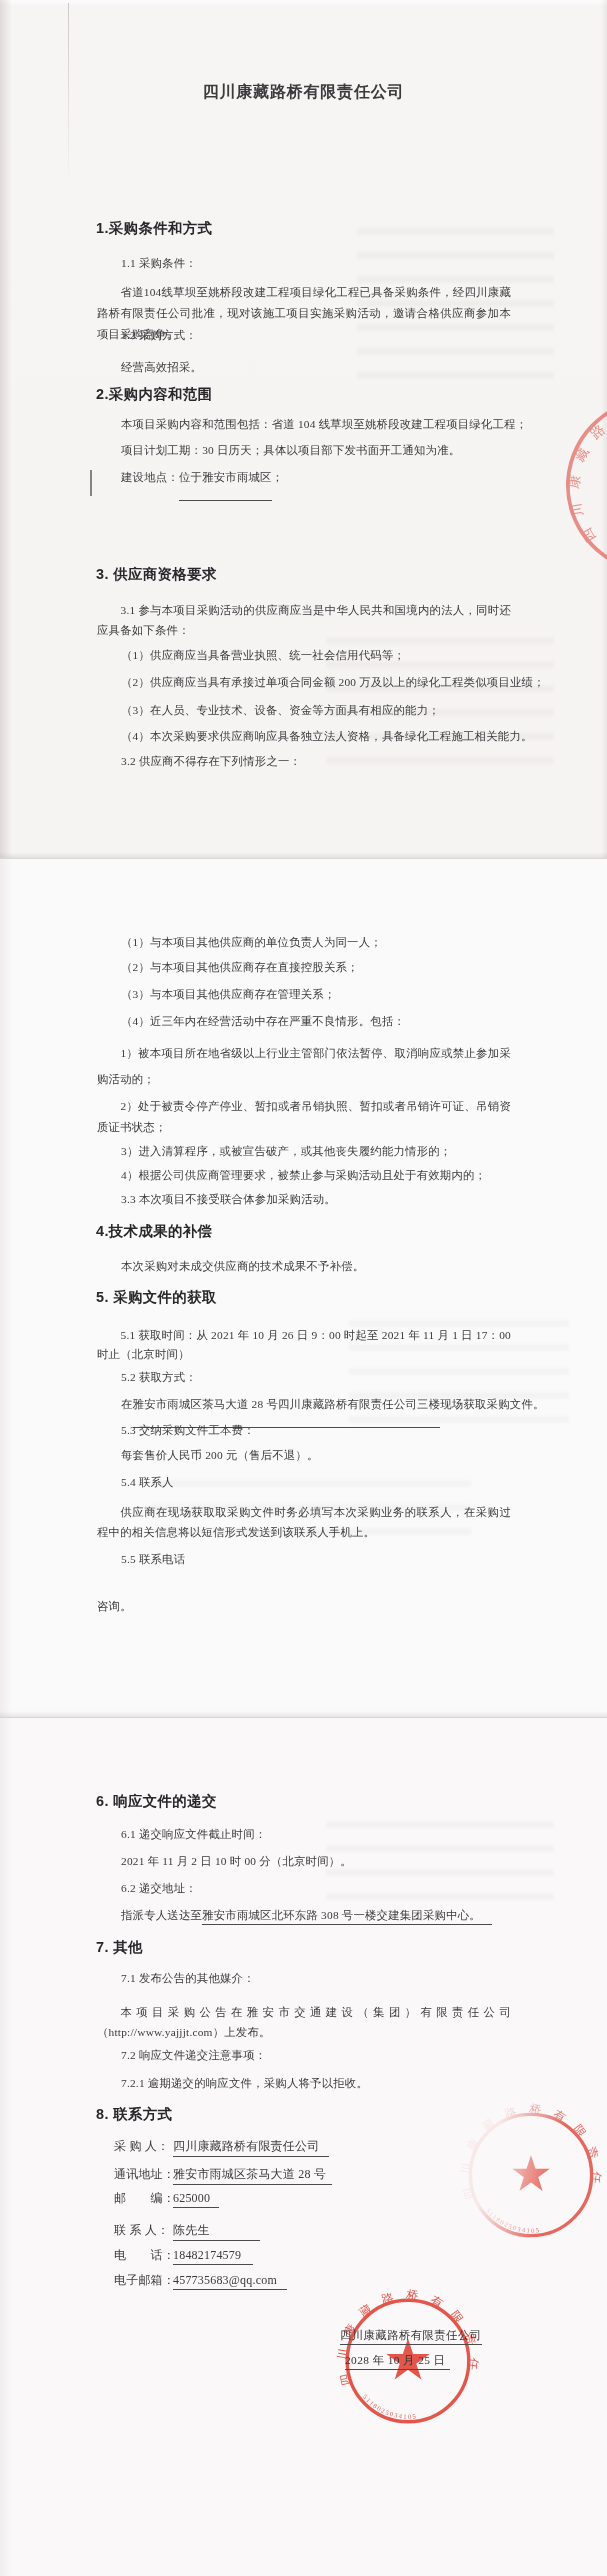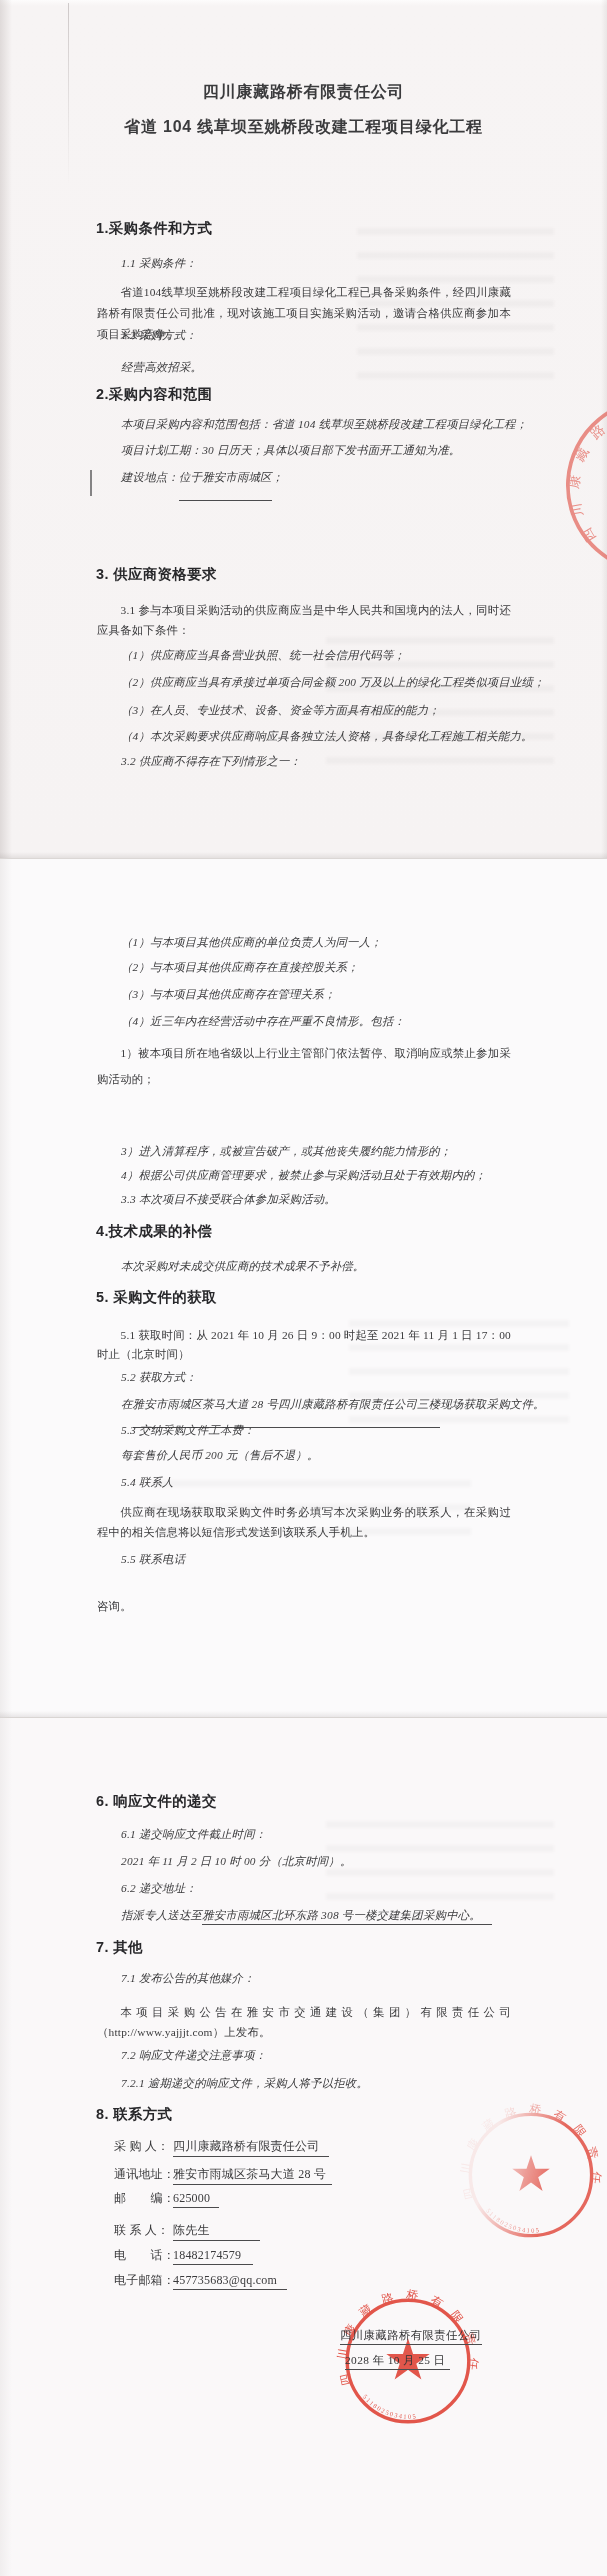--- a/index.html
+++ b/index.html
@@ -17,21 +17,21 @@
          background:linear-gradient(270deg,rgba(160,150,148,0.15),rgba(160,150,148,0));}
   .scanline{position:absolute;left:68px;top:3px;width:0.8px;height:182px;
          background:linear-gradient(180deg,rgba(130,120,120,0.35),rgba(130,120,120,0));}
   .revbar{position:absolute;left:90px;top:470px;width:1.5px;height:26px;background:rgba(70,70,72,0.65);}
   .title{position:absolute;left:0;width:100%;text-align:center;
          font-family:"Liberation Sans","DejaVu Sans",sans-serif;font-weight:600;
          font-size:16px;color:#3b3b3d;letter-spacing:0.8px;white-space:nowrap;}
   .h{position:absolute;left:96px;font-family:"Liberation Sans","DejaVu Sans",sans-serif;
      font-weight:700;font-size:14.4px;color:#28282b;letter-spacing:0.4px;white-space:nowrap;}
   .t{position:absolute;left:97px;font-size:11.4px;color:#3a3a3c;letter-spacing:0.2px;white-space:nowrap;}
-  .ind{left:121px;font-style:italic;}
+  .ind{left:121px;}
   .para{position:absolute;left:97px;width:414px;font-size:11.4px;color:#3a3a3c;
         letter-spacing:0.2px;text-align:justify;text-indent:23.5px;line-height:21px;}
   .u{border-bottom:0.8px solid #4b4b4d;padding-bottom:17px;}
   .ub{display:inline-block;border-bottom:0.8px solid #4b4b4d;padding-bottom:0.8px;}
   .row{position:absolute;left:114px;font-size:12px;color:#3a3a3c;white-space:nowrap;letter-spacing:0.2px;}
   .lbl{display:inline-block;width:59px;}
   .ghost{position:absolute;filter:blur(0.8px);
          background:repeating-linear-gradient(180deg,rgba(110,100,100,0.045) 0px,rgba(110,100,100,0.045) 6.8px,rgba(0,0,0,0) 6.8px,rgba(0,0,0,0) 24px);}
   .stamp{position:absolute;}
   .fadeL{-webkit-mask-image:linear-gradient(105deg,rgba(0,0,0,0.10) 25%,rgba(0,0,0,0.95) 62%);
@@ -43,21 +43,20 @@
 
 <div id="doc">
 
   <div class="page" id="page1">
     <div class="edgeL"></div>
     <div class="edgeR"></div>
     <div class="scanline"></div>
   </div>
 
   <div class="title" style="top:82px">四川康藏路桥有限责任公司</div>
-  <div class="title" style="top:117px">省道 104 线草坝至姚桥段改建工程项目绿化工程</div>
 
   <div class="h" style="top:219px">1.采购条件和方式</div>
   <div class="t ind" style="top:256px">1.1 采购条件：</div>
   <div class="para" style="top:282px">省道104线草坝至姚桥段改建工程项目绿化工程已具备采购条件，经四川康藏路桥有限责任公司批准，现对该施工项目实施采购活动，邀请合格供应商参加本项目采购竞争。</div>
   <div class="t ind" style="top:328px">1.2 采购方式：</div>
   <div class="t ind" style="top:360px">经营高效招采。</div>
 
   <div class="h" style="top:385px">2.采购内容和范围</div>
   <div class="t ind" style="top:417px">本项目采购内容和范围包括：省道 104 线草坝至姚桥段改建工程项目绿化工程；</div>
   <div class="t ind" style="top:443px">项目计划工期：30 日历天；具体以项目部下发书面开工通知为准。</div>
@@ -89,20 +88,21 @@
 
   <div class="page" id="page2">
     <div class="edgeL" style="opacity:0.5"></div>
   </div>
 
   <div class="t ind" style="top:935px">（1）与本项目其他供应商的单位负责人为同一人；</div>
   <div class="t ind" style="top:960px">（2）与本项目其他供应商存在直接控股关系；</div>
   <div class="t ind" style="top:987px">（3）与本项目其他供应商存在管理关系；</div>
   <div class="t ind" style="top:1014px">（4）近三年内在经营活动中存在严重不良情形。包括：</div>
   <div class="para" style="top:1040px;line-height:26px">1）被本项目所在地省级以上行业主管部门依法暂停、取消响应或禁止参加采购活动的；</div>
+  <div class="para" style="top:1096px;line-height:20.5px">2）处于被责令停产停业、暂扣或者吊销执照、暂扣或者吊销许可证、吊销资质证书状态；</div>
   <div class="t ind" style="top:1144px">3）进入清算程序，或被宣告破产，或其他丧失履约能力情形的；</div>
   <div class="t ind" style="top:1168px">4）根据公司供应商管理要求，被禁止参与采购活动且处于有效期内的；</div>
   <div class="t ind" style="top:1192px">3.3 本次项目不接受联合体参加采购活动。</div>
 
   <div class="h" style="top:1222px">4.技术成果的补偿</div>
   <div class="t ind" style="top:1259px">本次采购对未成交供应商的技术成果不予补偿。</div>
 
   <div class="h" style="top:1288px">5. 采购文件的获取</div>
   <div class="para" style="top:1326px;line-height:19px">5.1 获取时间：从 2021 年 10 月 26 日 9：00 时起至 2021 年 11 月 1 日 17：00 时止（北京时间）</div>
   <div class="t ind" style="top:1370px">5.2 获取方式：</div>

